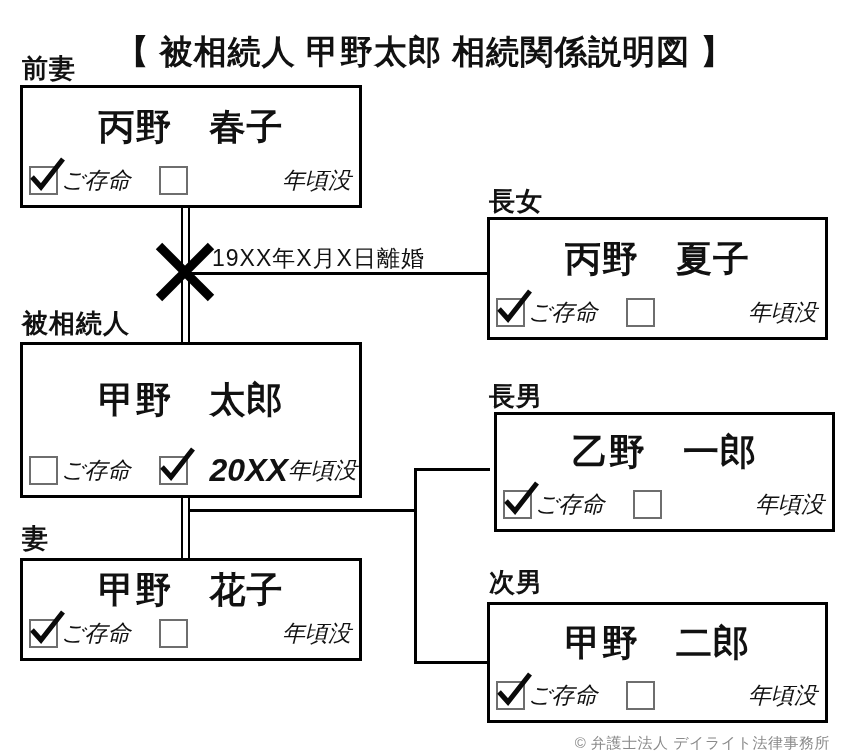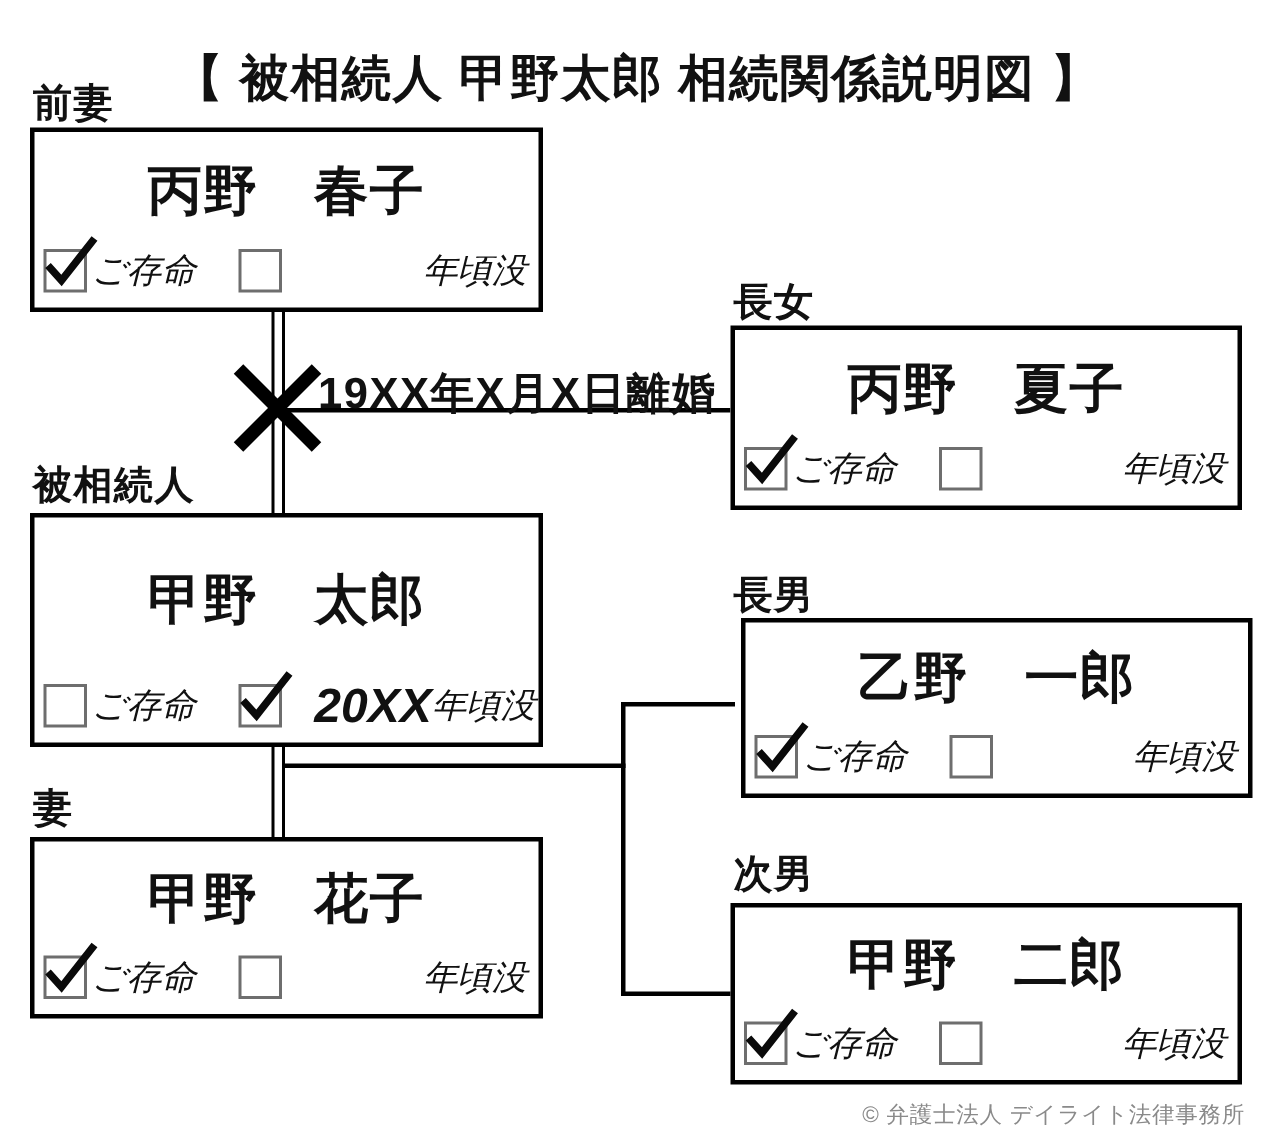--- a/index.html
+++ b/index.html
@@ -39,21 +39,21 @@
   .deceased-year:empty{display:none;}
   .deceased-label{margin-left:auto;white-space:nowrap;}
   .hline{position:absolute;height:3px;background:#000;}
   .vline{position:absolute;width:3px;background:#000;}
   .double-vline{
     position:absolute;width:9px;box-sizing:border-box;background:transparent;
     border-left:2.5px solid #000;border-right:2.5px solid #000;
   }
   .x-mark{position:absolute;left:152px;top:239px;width:66px;height:66px;}
   .divorce-note{
-    position:absolute;left:212px;top:243px;font-size:29px;font-weight:bold;
+    position:absolute;left:212px;top:243px;font-size:23px;font-weight:normal;
     letter-spacing:1px;white-space:nowrap;color:#111;
   }
   .copyright{
     position:absolute;top:734px;right:20px;font-size:15px;color:#8a8a8a;
     letter-spacing:0.5px;white-space:nowrap;
   }
 </style>
 </head>
 <body>
 
@@ -133,21 +133,21 @@
           </svg>
         </span>
       <span class="alive-label">ご存命</span>
       <span class="checkbox cb2"></span>
 
       <span class="deceased-label">年頃没</span>
     </div>
   </div>
 
   <div class="role-label" style="left:22px;top:521px;">妻</div>
-  <div class="person-box" style="left:20px;top:558px;width:342px;height:121px;">
+  <div class="person-box" style="left:20px;top:558px;width:342px;height:103px;">
     <div class="person-name">甲野　花子</div>
     <div class="status-row">
       <span class="checkbox checked">
           <svg width="38" height="38">
             <polyline points="3,21 12,31 34,3" fill="none" stroke="#0a0a0a" stroke-width="5"></polyline>
           </svg>
         </span>
       <span class="alive-label">ご存命</span>
       <span class="checkbox cb2"></span>
 

